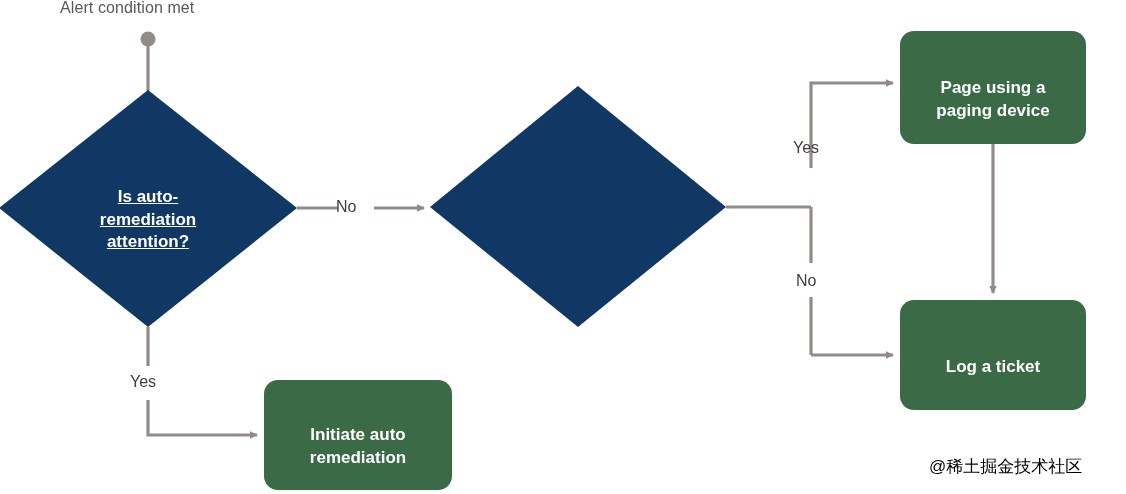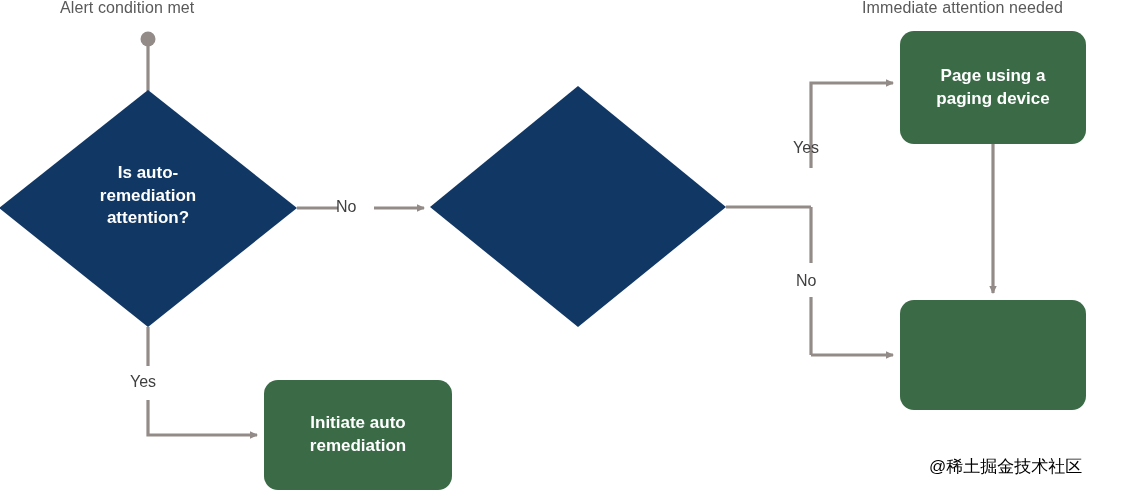--- a/index.html
+++ b/index.html
@@ -43,20 +43,21 @@
     display: flex;
     align-items: center;
     justify-content: center;
     text-align: center;
     color: #ffffff;
     font-family: "Liberation Sans", sans-serif;
     font-size: 17px;
     font-weight: 700;
     line-height: 1.35;
     pointer-events: none;
+    margin-top: 12px;
   }
   .watermark {
     position: absolute;
     font-family: "Liberation Sans", sans-serif;
     font-size: 17px;
     color: #000000;
     white-space: nowrap;
   }
 </style>
 </head>
@@ -102,23 +103,22 @@
     <path d="M811,355 L893,355" fill="none" stroke="#938b88" stroke-width="3.2" marker-end="url(#arrowhead)"></path>
 
     <line x1="993" y1="144" x2="993" y2="293" stroke="#938b88" stroke-width="3.2" marker-end="url(#arrowhead)"></line>
 
     <rect x="900" y="31" width="186" height="113" rx="14" ry="14" fill="#3a6a46"></rect>
     <rect x="900" y="300" width="186" height="110" rx="14" ry="14" fill="#3a6a46"></rect>
     <rect x="264" y="380" width="188" height="110" rx="14" ry="14" fill="#3a6a46"></rect>
   </svg>
 
   <div class="cap-label" style="left:60px; top:-1px;">Alert condition met</div>
-  <div class="cap-label" style="left:862px; top:-1px;">Immediate attention needed</div>
 
-  <div class="node-text" style="left:58px; top:154px; width:180px; height:84px;">
+  <div class="node-text" style="left:58px; top:166px; width:180px; height:84px;text-decoration:underline;">
     <span>
       <span>Is auto-</span><br>
       <span>remediation</span><br>
       <span>attention?</span>
     </span>
   </div>
 
 
   <div class="node-text" style="left:264px; top:380px; width:188px; height:110px;text-align:center;">
     <span>
@@ -127,20 +127,23 @@
     </span>
   </div>
 
   <div class="node-text" style="left:900px; top:31px; width:186px; height:113px;">
     <span>
       <span>Page using a</span><br>
       <span>paging device</span>
     </span>
   </div>
 
+  <div class="node-text" style="left:900px; top:300px; width:186px; height:110px;">
+    <span>Log a ticket</span>
+  </div>
 
   <div class="edge-label" style="left:336px; top:198px;">No</div>
   <div class="edge-label" style="left:130px; top:373px;">Yes</div>
   <div class="edge-label" style="left:793px; top:139px;">Yes</div>
   <div class="edge-label" style="left:796px; top:272px;">No</div>
 
   <div class="watermark" style="left:929px; top:455px;">@稀土掘金技术社区</div>
 
 </div>
 

